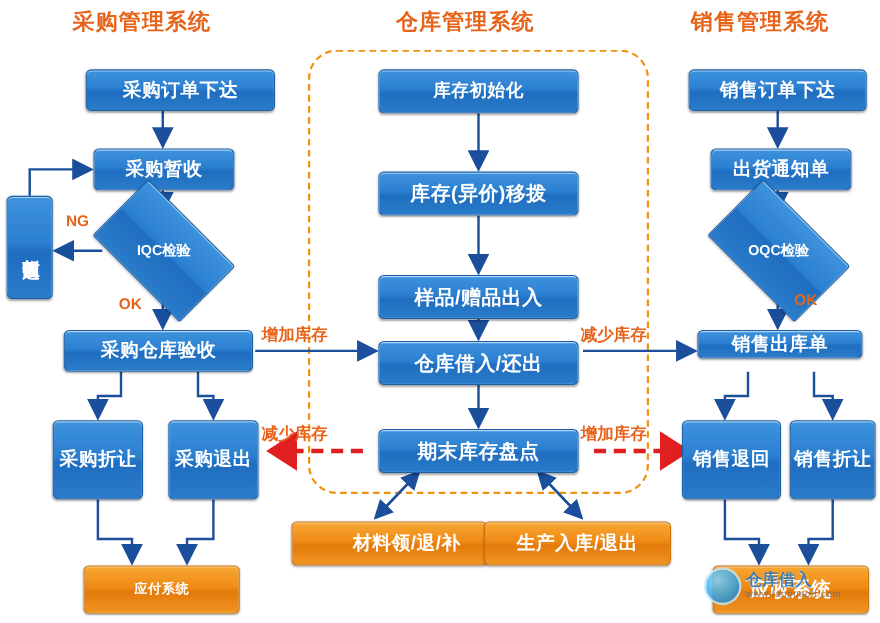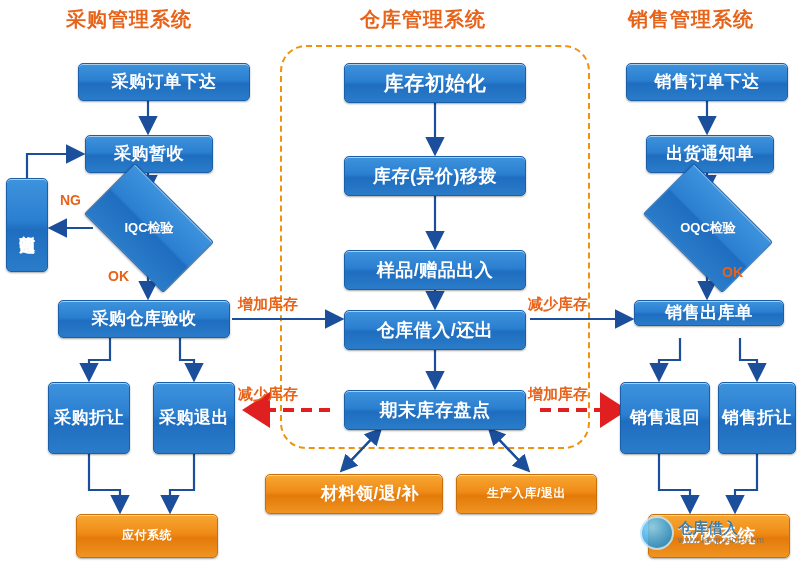--- a/index.html
+++ b/index.html
@@ -180,39 +180,39 @@
       </div>
       <div class="node blue" style="left: 48px; top: 382px; width: 82px; height: 72px; font-size: 17px;">
         <span>采购折让</span>
       </div>
       <div class="node blue" style="left: 153px; top: 382px; width: 82px; height: 72px; font-size: 17px;">
         <span>采购退出</span>
       </div>
       <div class="node orange" style="left: 76px; top: 514px; width: 142px; height: 44px; font-size: 12px;">
         <span>应付系统</span>
       </div>
-      <div class="node blue" style="left: 344px; top: 63px; width: 182px; height: 40px; font-size: 20px;">
+      <div class="node blue" style="left: 344px; top: 63px; width: 182px; height: 40px; font-size: 16px;">
         <span>库存初始化</span>
       </div>
       <div class="node blue" style="left: 344px; top: 156px; width: 182px; height: 40px; font-size: 18px;">
         <span>库存(异价)移拨</span>
       </div>
       <div class="node blue" style="left: 344px; top: 250px; width: 182px; height: 40px; font-size: 18px;">
         <span>样品/赠品出入</span>
       </div>
       <div class="node blue" style="left: 344px; top: 310px; width: 182px; height: 40px; font-size: 18px;">
         <span>仓库借入/还出</span>
       </div>
       <div class="node blue" style="left: 344px; top: 390px; width: 182px; height: 40px; font-size: 18px;">
         <span>期末库存盘点</span>
       </div>
       <div class="node orange" style="left: 265px; top: 474px; width: 178px; height: 40px; font-size: 17px; padding-left: 32px;">
         <span>材料领/退/补</span>
       </div>
-      <div class="node orange" style="left: 456px; top: 474px; width: 141px; height: 40px; font-size: 12px;">
+      <div class="node orange" style="left: 440px; top: 474px; width: 170px; height: 40px; font-size: 17px;">
         <span>生产入库/退出</span>
       </div>
       <div class="node blue" style="left: 626px; top: 63px; width: 162px; height: 38px; font-size: 17px;">
         <span>销售订单下达</span>
       </div>
       <div class="node blue" style="left: 646px; top: 135px; width: 128px; height: 38px; font-size: 17px;">
         <span>出货通知单</span>
       </div>
       <div class="node blue" style="left: 634px; top: 300px; width: 150px; height: 26px; font-size: 17px;">
         <span>销售出库单</span>

